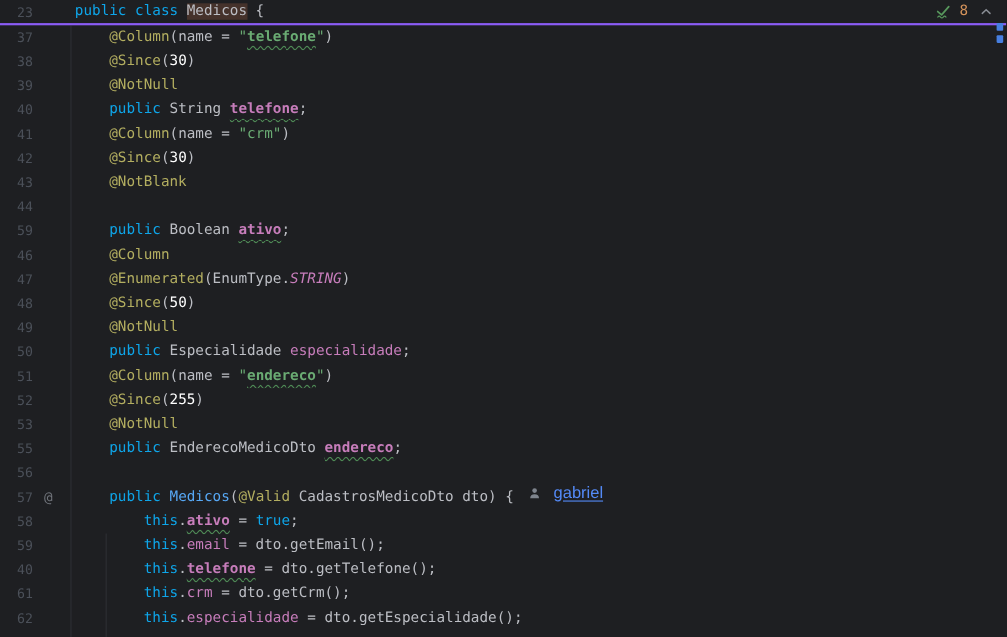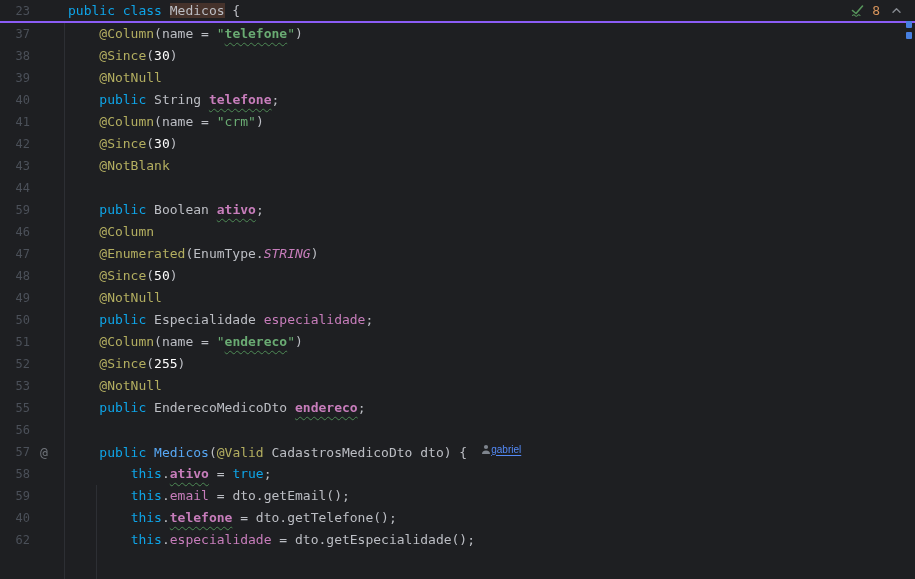--- a/index.html
+++ b/index.html
@@ -38,22 +38,22 @@
     position:absolute; right:12px; top:0; height:21px;
     display:flex; align-items:center; gap:7px; z-index:6; cursor:pointer;
   }
   #inspection-widget .count { color:#D5935B; font-size:13px; }
   #code-rows { position:absolute; left:0; top:23px; width:915px; }
   .guide { position:absolute; width:1px; background:#2D2F34; z-index:1; }
   #indent-guide-1 { left:64px; top:23px; height:556px; }
   #indent-guide-2 { left:96px; top:485px; height:94px; }
 
   .hint {
-    display:inline-flex; align-items:center; gap:0; margin-left:14px;
-    font-family:"Liberation Sans",sans-serif; font-size:10px;
+    display:inline-flex; align-items:center; gap:12px; margin-left:14px;
+    font-family:"Liberation Sans",sans-serif; font-size:15px;
     color:#548AF7; cursor:pointer; vertical-align:1px;
   }
   .hint .label { text-decoration:underline; text-underline-offset:2px; }
 
   .stripe-mark { position:absolute; right:3px; width:6px; height:7px;
                  background:#477FE0; border-radius:1px; z-index:7; cursor:pointer; }
   #stripe-mark-1 { top:21px; }
   #stripe-mark-2 { top:32px; }
 </style>
 </head>
@@ -246,20 +246,27 @@
       </div>
       <div class="row">
         <div class="gutter">
           <span class="lnum">40</span>
           <span class="gicon"></span>
         </div>
         <div class="code"><span class="txt">        </span><span class="kw">this</span><span class="txt">.</span><span class="field wavy">telefone</span><span class="txt"> = dto.getTelefone();</span></div>
       </div>
       <div class="row">
         <div class="gutter">
+          <span class="lnum">61</span>
+          <span class="gicon"></span>
+        </div>
+        <div class="code"><span class="txt">        </span><span class="kw">this</span><span class="txt">.</span><span class="field">crm</span><span class="txt"> = dto.getCrm();</span></div>
+      </div>
+      <div class="row">
+        <div class="gutter">
           <span class="lnum">62</span>
           <span class="gicon"></span>
         </div>
         <div class="code"><span class="txt">        </span><span class="kw">this</span><span class="txt">.</span><span class="field">especialidade</span><span class="txt"> = dto.getEspecialidade();</span></div>
       </div>
     </div>
 
   <div class="stripe-mark" id="stripe-mark-1"></div>
   <div class="stripe-mark" id="stripe-mark-2"></div>
 

